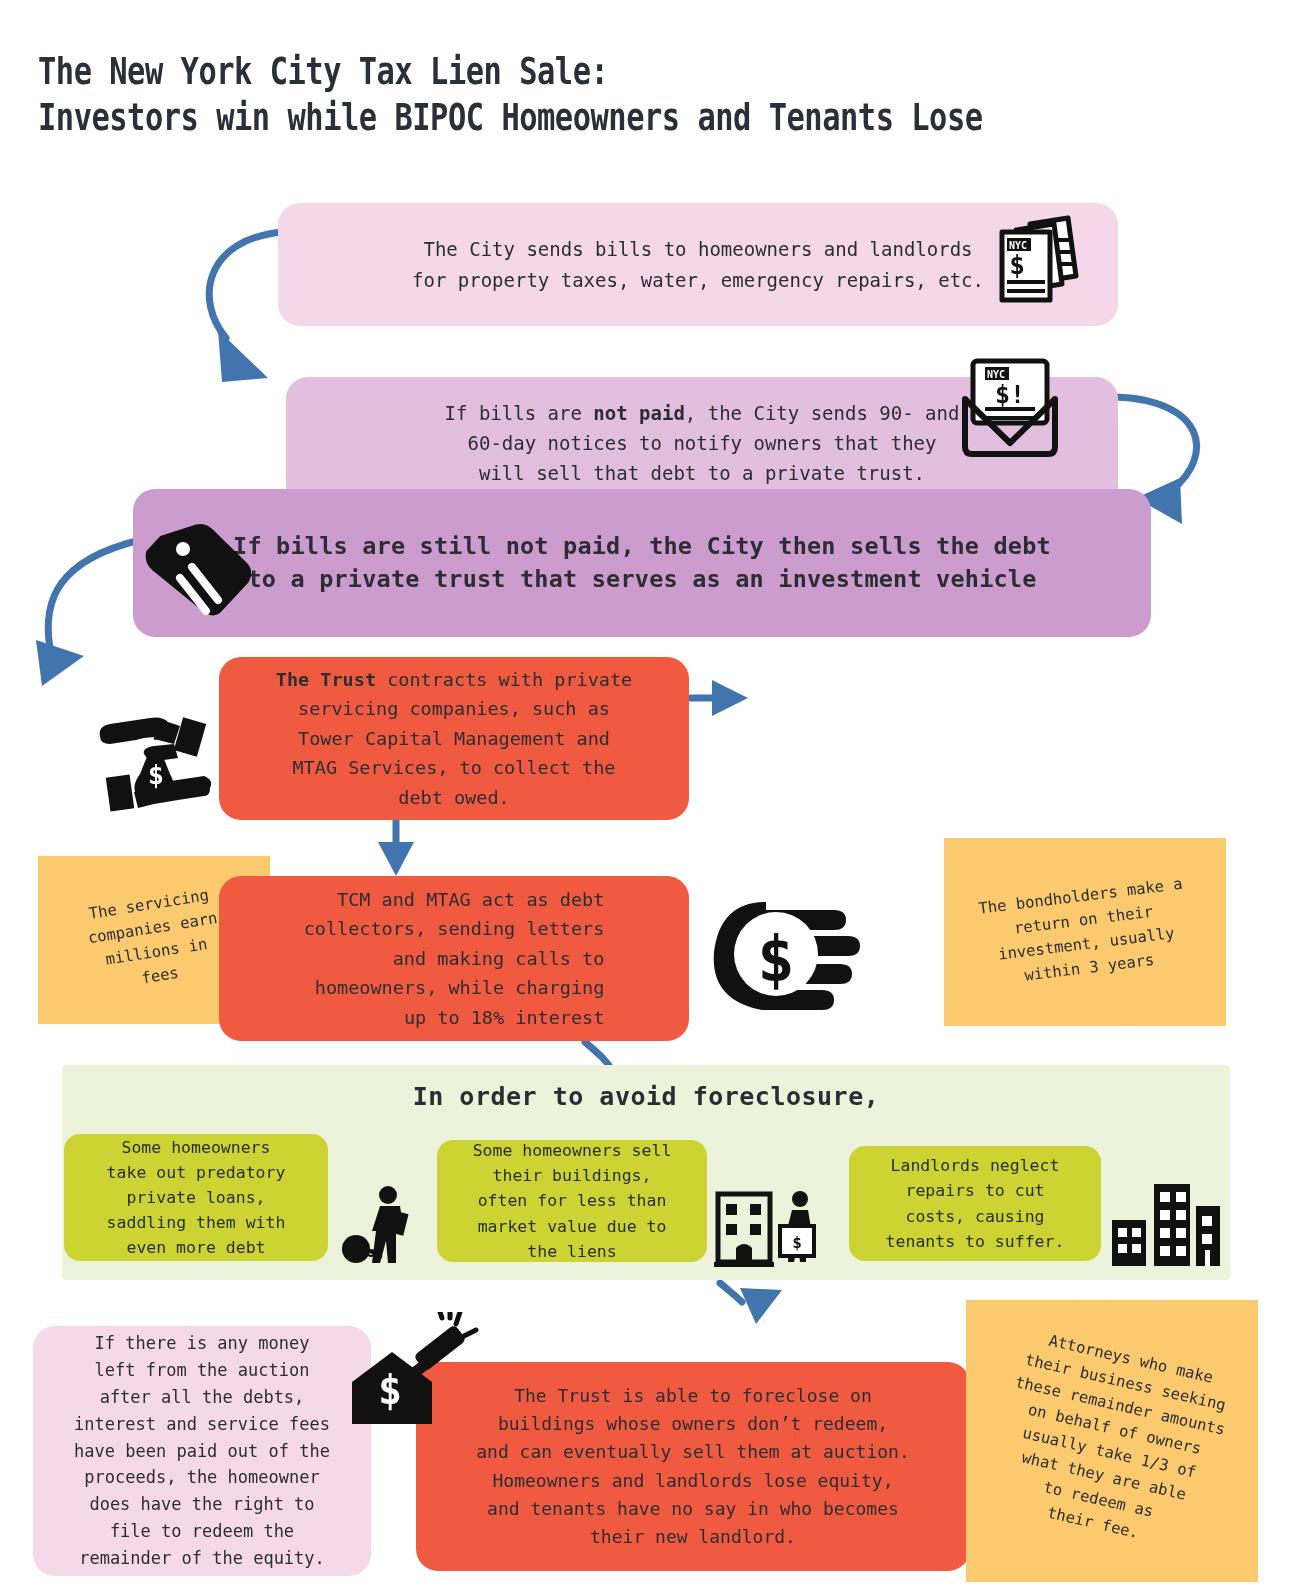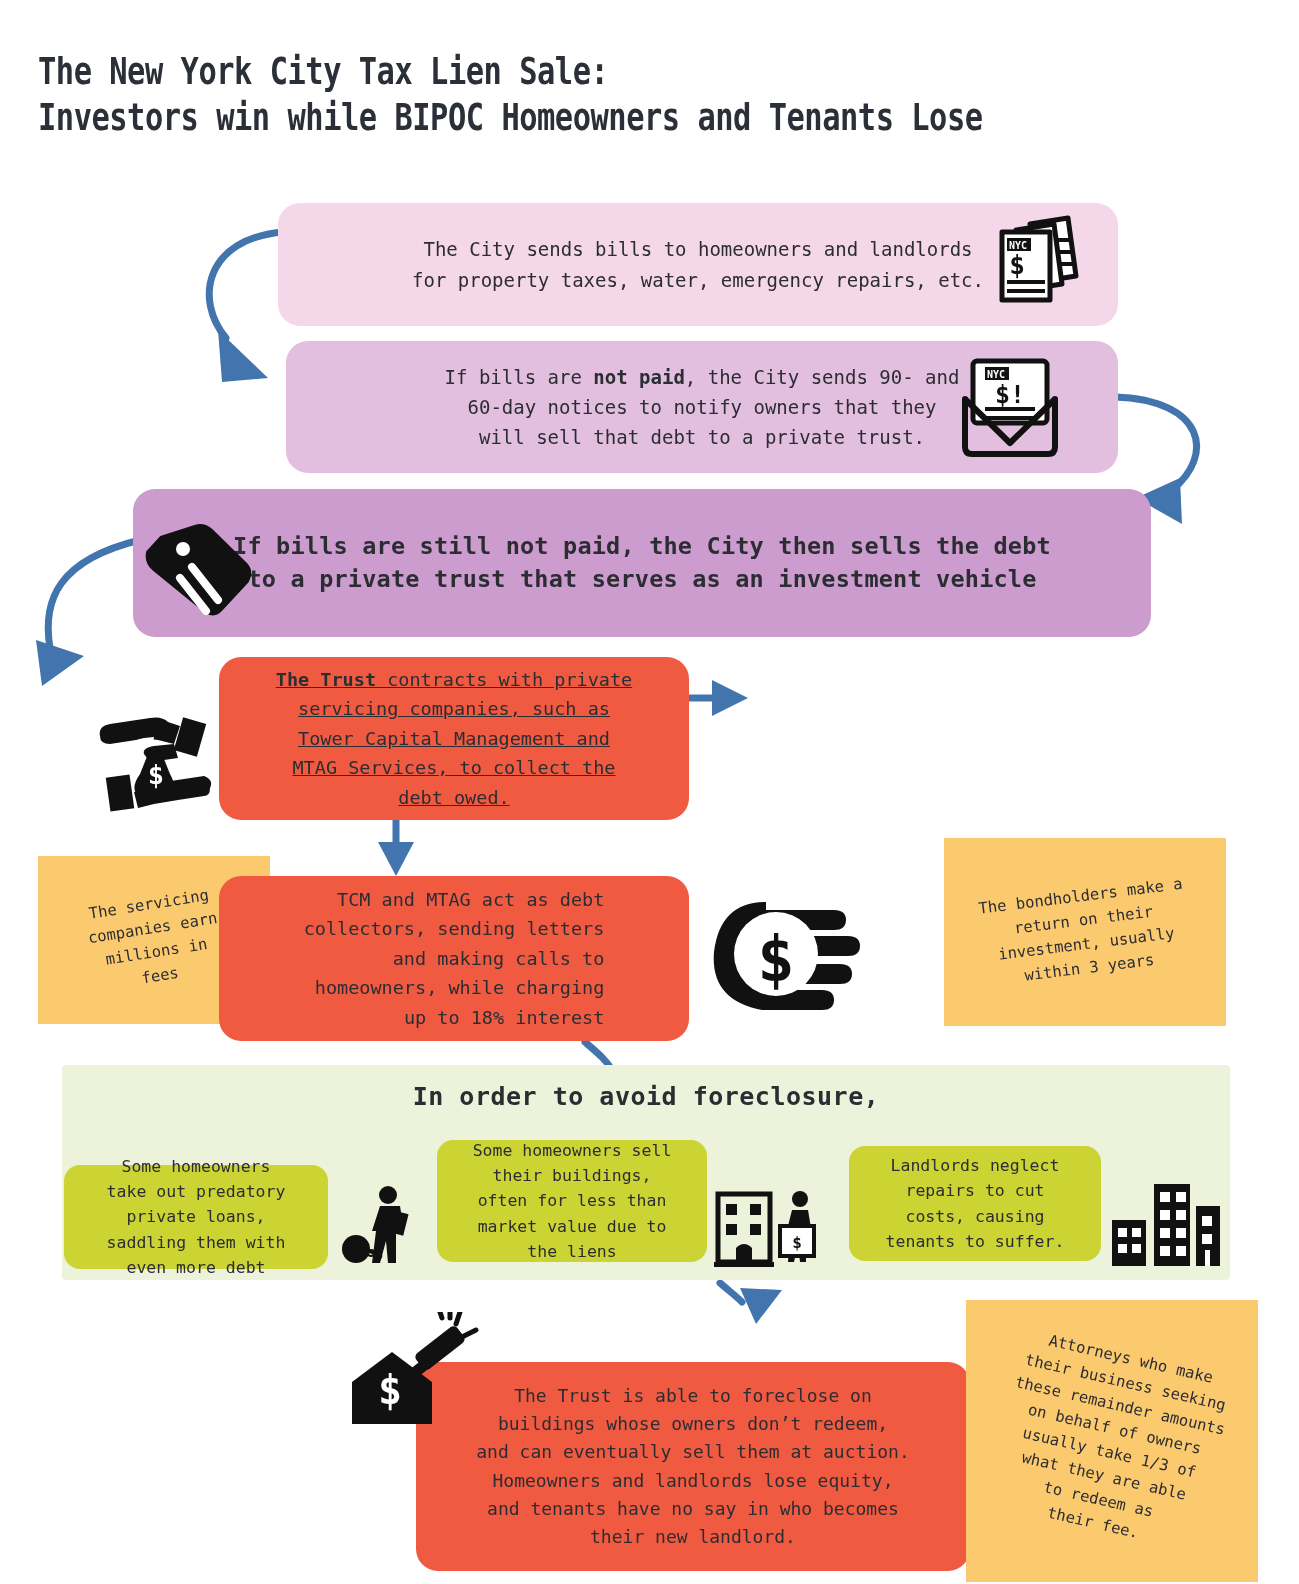--- a/index.html
+++ b/index.html
@@ -25,21 +25,21 @@
   
   .box{
     position:absolute;box-sizing:border-box;
     border-radius:22px;
     display:flex;align-items:center;justify-content:center;
     text-align:center;
   }
   .box p{margin:0;white-space:pre-line;}
 
   .pink   {background:#f5d7ea;}
-  .purple1{background:#e3bfdf;}
+  .purple1{background:#e3bfdf;margin-top:36px;}
   .purple2{background:#cb9ccd;}
   .orange {background:#f05a41;}
   .greenbg{background:#edf2da;}
   .chartreuse{background:#ccd434;}
   .pink2  {background:#f6d9e8;}
 
   .t17{font-size:17.5px;line-height:1.62;}
   .t18{font-size:18.5px;line-height:1.60;}
   .t19{font-size:19px;line-height:1.58;text-align:center;}
   .bold{font-weight:700;}
@@ -162,21 +162,21 @@
     <svg width="112" height="112" viewBox="0 0 112 112">
       <path d="M30,14 L66,14 Q76,14 82,24 L104,66 Q109,76 100,85 L66,104 Q56,110 48,100 L12,44 Q6,34 12,24 Z" transform="rotate(-18 56 56)" fill="#111"></path>
       <circle cx="41" cy="37" r="7" fill="#fff"></circle>
       <g stroke="#fff" stroke-width="8" stroke-linecap="round">
         <line x1="50" y1="55" x2="76" y2="88"></line>
         <line x1="38" y1="66" x2="64" y2="99"></line>
       </g>
     </svg>
   </div>
 
-  <div class="box orange" style="left:219px;top:657px;width:470px;height:163px;text-decoration:underline;">
+  <div class="box orange" style="left:219px;top:657px;width:470px;height:163px;">
     <p class="t18"><span class="bold">The Trust</span><span> contracts with private
 servicing companies, such as
 Tower Capital Management and
 MTAG Services, to collect the
 debt owed.</span></p>
   </div>
 
   <div class="icon" style="left:92px;top:692px;width:125px;height:125px;">
     <svg width="125" height="125" viewBox="0 0 125 125">
       <g fill="#111">
@@ -230,21 +230,21 @@
 investment, usually
 within 3 years</div>
   </div>
 
   <div class="box greenbg" style="left:62px;top:1065px;width:1168px;height:215px;border-radius:4px;display:block;">
   </div>
   <div style="position:absolute;left:62px;top:1082px;width:1168px;text-align:center;">
     <span class="cond" style="font-size:25px;letter-spacing:0.5px;">In order to avoid foreclosure,</span>
   </div>
 
-  <div class="box chartreuse" style="left:64px;top:1134px;width:264px;height:104px;border-radius:16px;margin-top:31px;">
+  <div class="box chartreuse" style="left:64px;top:1134px;width:264px;height:127px;border-radius:16px;">
     <p class="t17" style="font-size:16.5px;line-height:1.52;">Some homeowners
 take out predatory
 private loans,
 saddling them with
 even more debt</p>
   </div>
   <div class="icon" style="left:340px;top:1185px;width:90px;height:80px;">
     <svg width="90" height="80" viewBox="0 0 90 80">
       <g fill="#111">
         <circle cx="48" cy="10" r="9"></circle>
@@ -309,20 +309,31 @@
           <rect x="66" y="50" width="10" height="10"></rect>
         <rect x="50" y="68" width="10" height="10"></rect>
           <rect x="66" y="68" width="10" height="10"></rect>
         <rect x="92" y="38" width="10" height="10"></rect>
         <rect x="92" y="56" width="10" height="10"></rect>
         <rect x="95" y="72" width="5" height="16"></rect>
       </g>
     </svg>
   </div>
 
+  <div class="box pink2" style="left:33px;top:1326px;width:338px;height:250px;">
+    <p class="t17" style="font-size:17px;line-height:1.58;">If there is any money
+left from the auction
+after all the debts,
+interest and service fees
+have been paid out of the
+proceeds, the homeowner
+does have the right to
+file to redeem the
+remainder of the equity.</p>
+  </div>
 
   <div class="box orange" style="left:416px;top:1362px;width:554px;height:209px;">
     <p class="t18" style="font-size:18px;line-height:1.56;">The Trust is able to foreclose on
 buildings whose owners don’t redeem,
 and can eventually sell them at auction.
 Homeowners and landlords lose equity,
 and tenants have no say in who becomes
 their new landlord.</p>
   </div>
 

